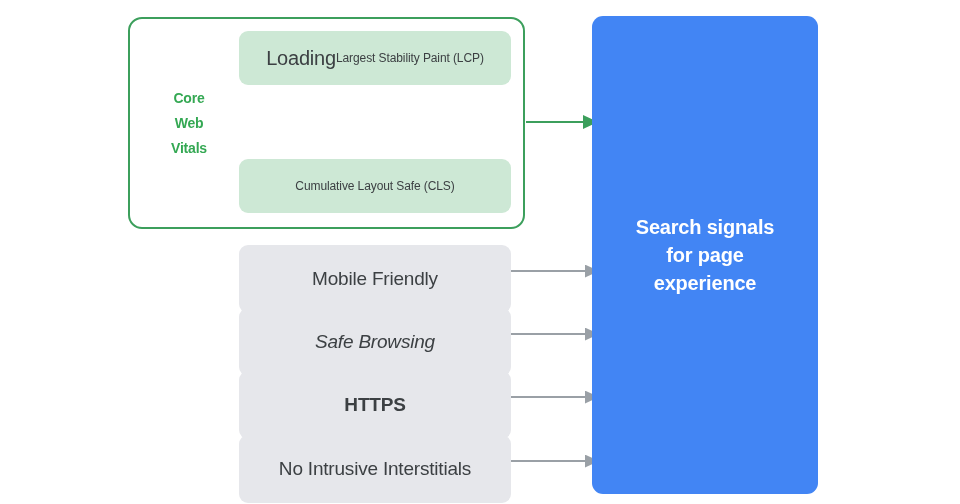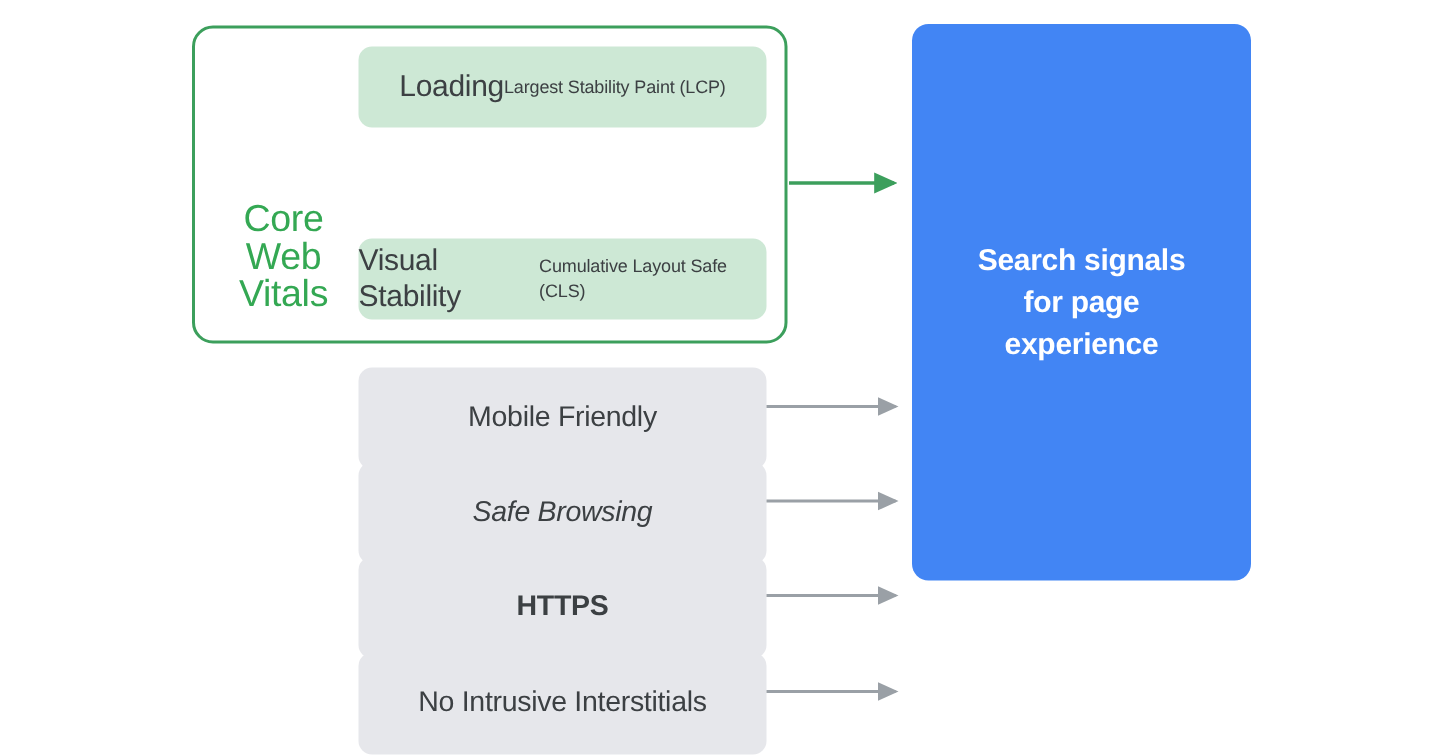--- a/index.html
+++ b/index.html
@@ -31,25 +31,24 @@
     box-sizing: border-box;
     background: #ffffff;
   }
   .cwv-label {
     position: absolute;
     left: 150px;
     top: 86px;
     width: 78px;
     text-align: center;
     color: #34A853;
-    font-weight: normal;
-    font-size: 25px;
+    font-weight: bold;
+    font-size: 14px;
     line-height: 25px;
     letter-spacing: -0.2px;
-    margin-top: 48px;
   }
 
   
   .green-card {
     position: absolute;
     left: 239px;
     width: 272px;
     height: 54px;
     background: #CDE8D5;
     border-radius: 9px;
@@ -91,24 +90,24 @@
     letter-spacing: -0.2px;
   }
   #gray-card-0 { top: 245px; }
   #gray-card-1 { top: 308px; font-style: italic; }
   #gray-card-2 { top: 371px; font-weight: bold; }
   #gray-card-3 { top: 435px; }
 
   
   .blue-box {
     position: absolute;
-    left: 608px;
+    left: 592px;
     top: 16px;
     width: 226px;
-    height: 371px;
+    height: 478px;
     background: #4285F4;
     border-radius: 11px;
     display: flex;
     align-items: center;
     justify-content: center;
     text-align: center;
     color: #ffffff;
     font-weight: bold;
     font-size: 20px;
     line-height: 28px;
@@ -140,21 +139,20 @@
     <div>Vitals</div>
   </div>
 
   <div class="green-card" id="green-card-0">
     <div class="gc-title">Loading</div>
     <div class="gc-sub">Largest Stability Paint (LCP)</div>
   </div>
 
 
   <div class="green-card" id="green-card-2">
-    <div class="gc-title">Visual Stability</div>
     <div class="gc-sub">Cumulative Layout Safe (CLS)</div>
   </div>
 
   <div class="gray-card" id="gray-card-0">
     <span>Mobile Friendly</span>
   </div>
   <div class="gray-card" id="gray-card-1">
     <span>Safe Browsing</span>
   </div>
   <div class="gray-card" id="gray-card-2">

